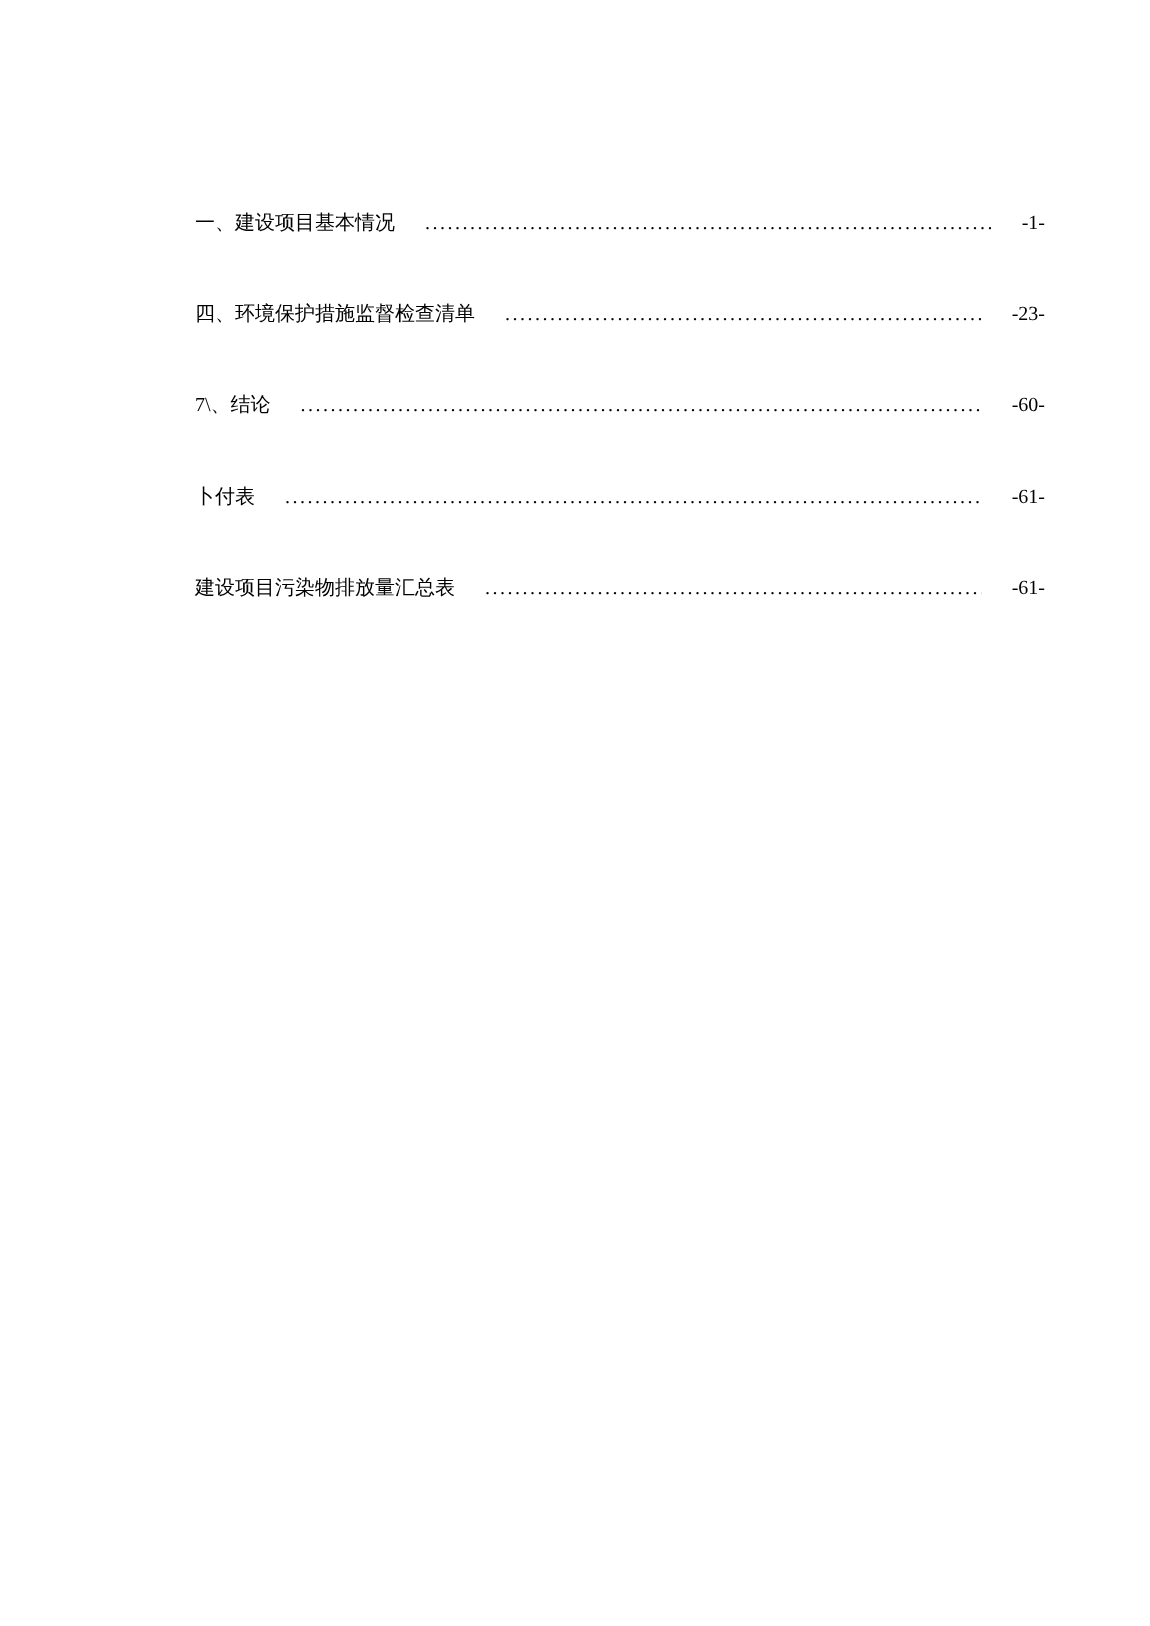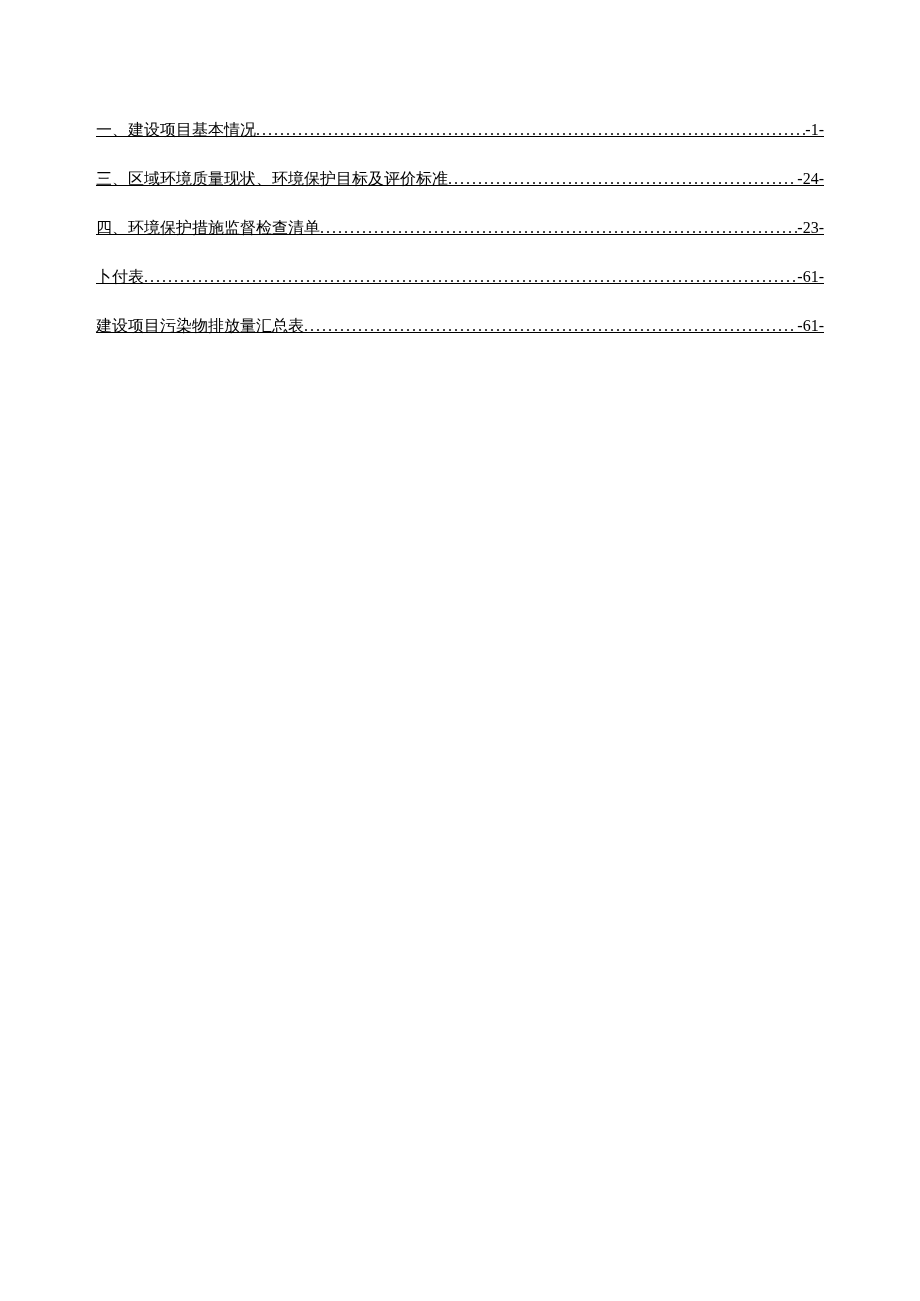--- a/index.html
+++ b/index.html
@@ -1,19 +1,18 @@
 <!DOCTYPE html>
 <html><head>
   <meta charset="utf-8">
   <style>
     * {
-      margin: 0;
+      margin: 12px;
       padding: 0;
       box-sizing: border-box;
-      text-decoration: underline;
     }
     body {
       background: #ffffff;
       width: 920px;
       height: 1301px;
       font-family: "SimSun", "宋体", serif;
       font-size: 16px;
       color: #000000;
       padding-top: 120px;
       padding-left: 96px;
@@ -47,28 +46,28 @@
 </head>
 <body>
 
 <div class="toc-container">
   <div class="toc-entry">
     <span class="toc-title">一、建设项目基本情况</span>
     <span class="toc-dots"></span>
     <span class="toc-page">-1-</span>
   </div>
   <div class="toc-entry">
-    <span class="toc-title">三、区域环境质量现状、环境保护目标及评价标准</span>
-    <span class="toc-dots"></span>
-    <span class="toc-page">-24-</span>
-  </div>
-  <div class="toc-entry">
     <span class="toc-title">四、环境保护措施监督检查清单</span>
     <span class="toc-dots"></span>
     <span class="toc-page">-23-</span>
+  </div>
+  <div class="toc-entry">
+    <span class="toc-title">7\、结论</span>
+    <span class="toc-dots"></span>
+    <span class="toc-page">-60-</span>
   </div>
   <div class="toc-entry">
     <span class="toc-title">卜付表</span>
     <span class="toc-dots"></span>
     <span class="toc-page">-61-</span>
   </div>
   <div class="toc-entry">
     <span class="toc-title">建设项目污染物排放量汇总表</span>
     <span class="toc-dots"></span>
     <span class="toc-page">-61-</span>

